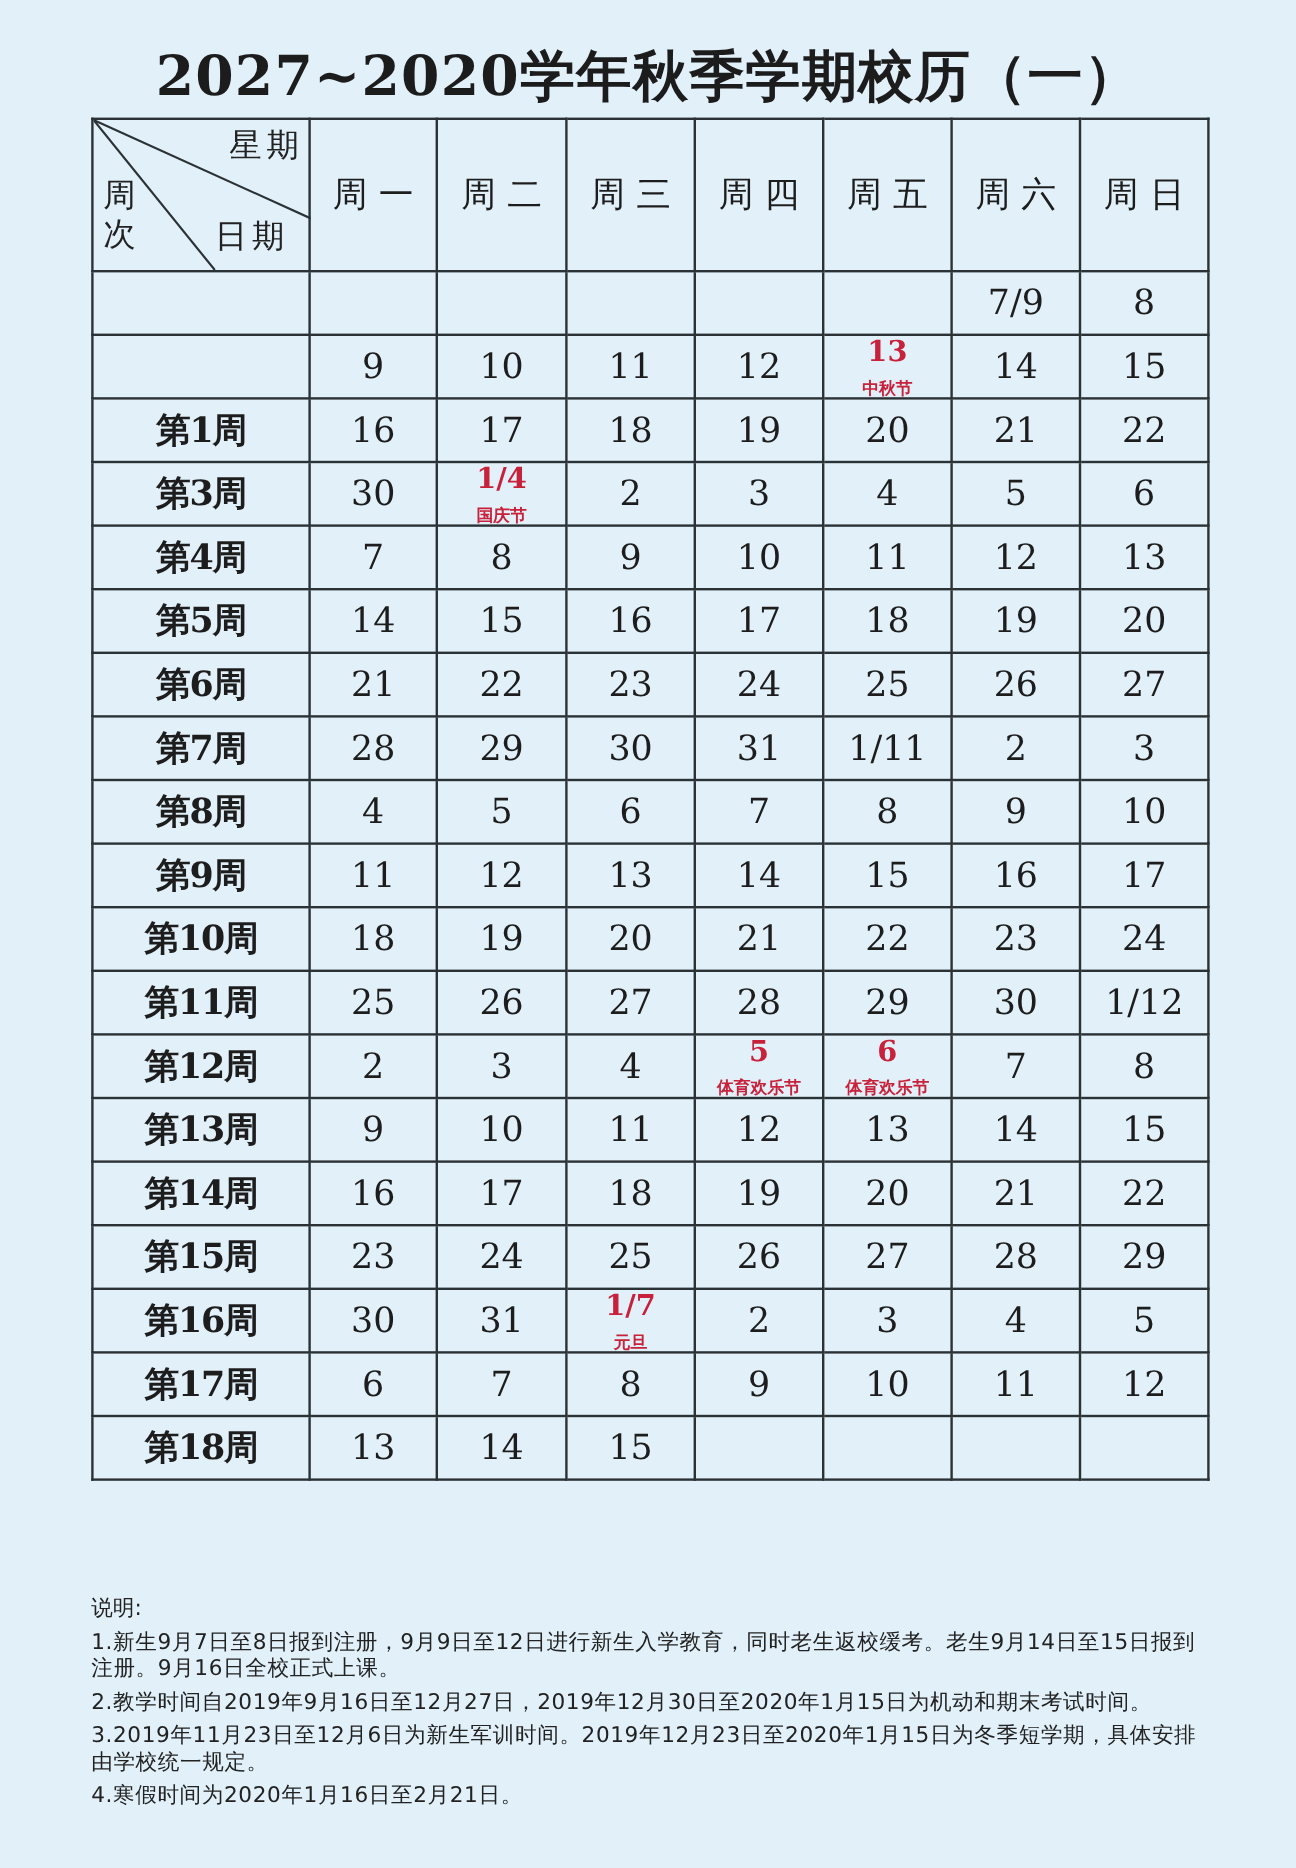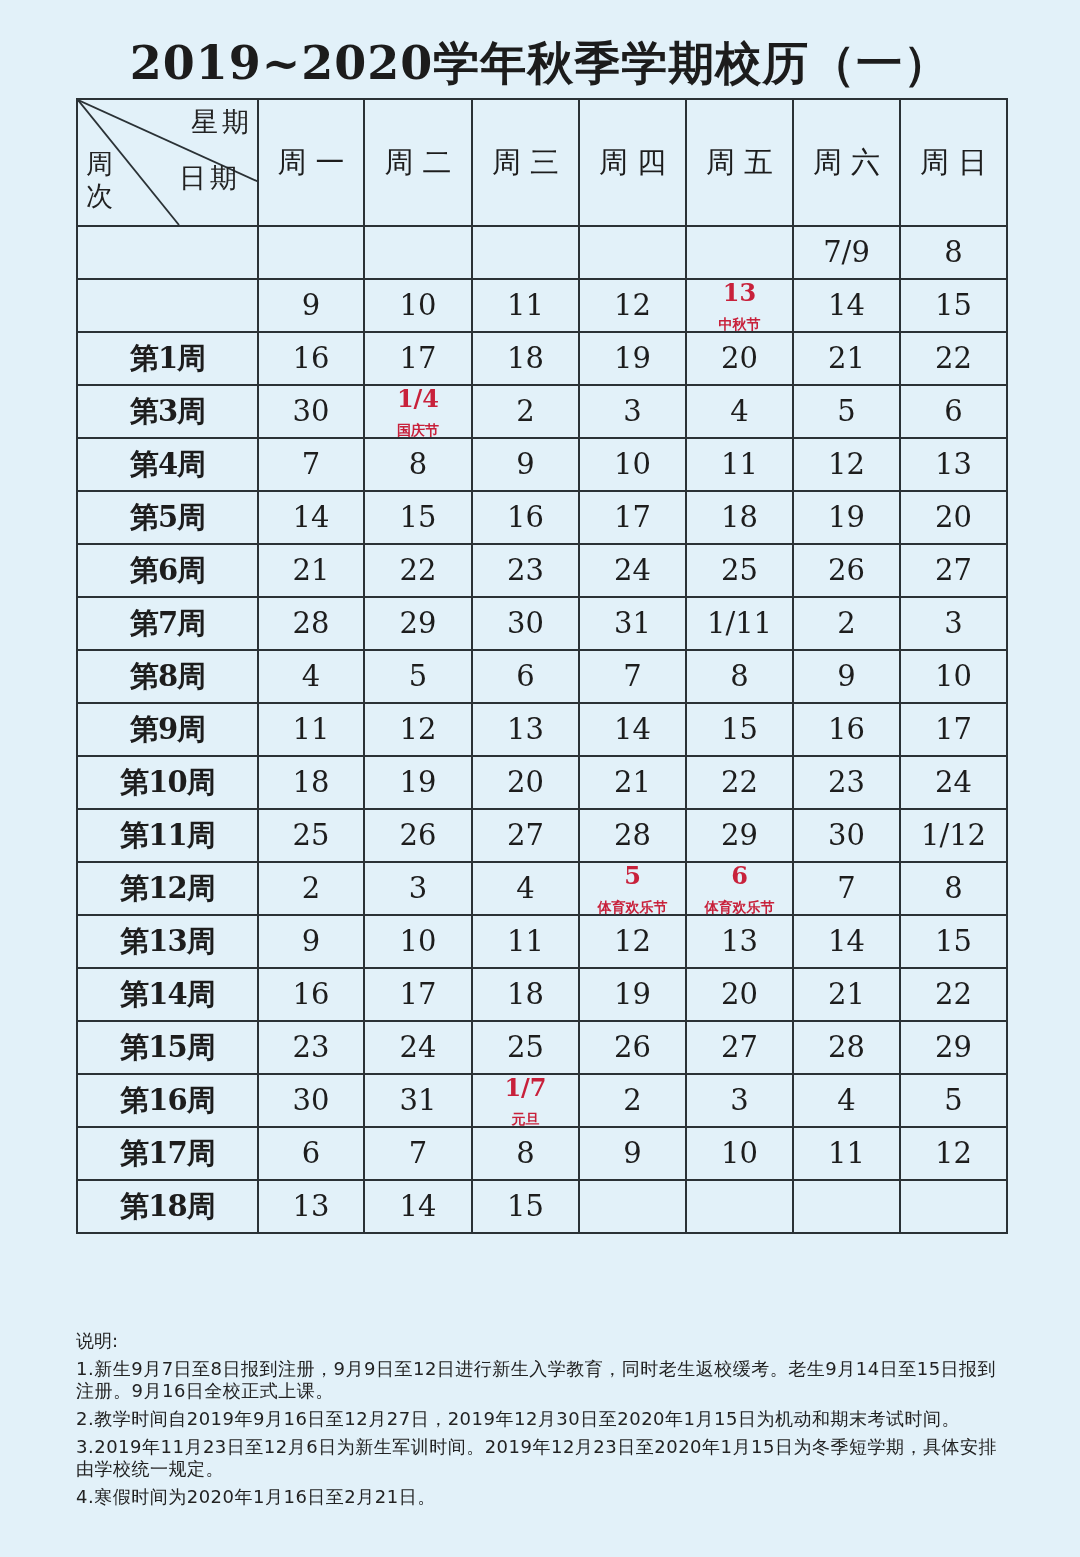--- a/index.html
+++ b/index.html
@@ -76,21 +76,21 @@
     position: absolute; left: 76px; top: 1326px; width: 930px;
     font-family: "DejaVu Sans", sans-serif;
     color: #222;
   }
   .notes .nh { font-size: 18px; line-height: 30px; margin-bottom: 2px; }
   .notes .ni { font-size: 18px; line-height: 22px; margin-bottom: 6px; letter-spacing: 0.5px; }
 </style>
 </head>
 <body>
 
-<div class="title">2019~2020学年秋季学期校历（一）</div>
+<div class="title">2027~2020学年秋季学期校历（一）</div>
 
 <table class="cal">
   <colgroup>
     <col class="col-week" style="width:181px">
     <col style="width:106px">
     <col style="width:108px">
     <col style="width:107px">
     <col style="width:107px">
     <col style="width:107px">
     <col style="width:107px">
@@ -98,21 +98,21 @@
   </colgroup>
   <tbody id="cal-body">
     <tr class="hdr">
       <td>
         <div class="diag" style="height:125px">
           <svg width="181" height="125" viewBox="0 0 181 125">
             <line x1="0" y1="0" x2="181" y2="82" stroke="#2b3236" stroke-width="1.8"></line>
             <line x1="0" y1="0" x2="101" y2="125" stroke="#2b3236" stroke-width="1.8"></line>
           </svg>
           <span class="lbl" style="right:4px; top:8px;">星期</span>
-          <span class="lbl" style="right:16px; top:64px;">日期</span>
+          <span class="lbl" style="right:16px; top:84px;">日期</span>
           <span class="lbl" style="left:8px; top:50px;">周</span>
           <span class="lbl" style="left:8px; top:82px;">次</span>
         </div>
       </td>
       <td class="dayhdr">周 一</td>
       <td class="dayhdr">周 二</td>
       <td class="dayhdr">周 三</td>
       <td class="dayhdr">周 四</td>
       <td class="dayhdr">周 五</td>
       <td class="dayhdr">周 六</td>

